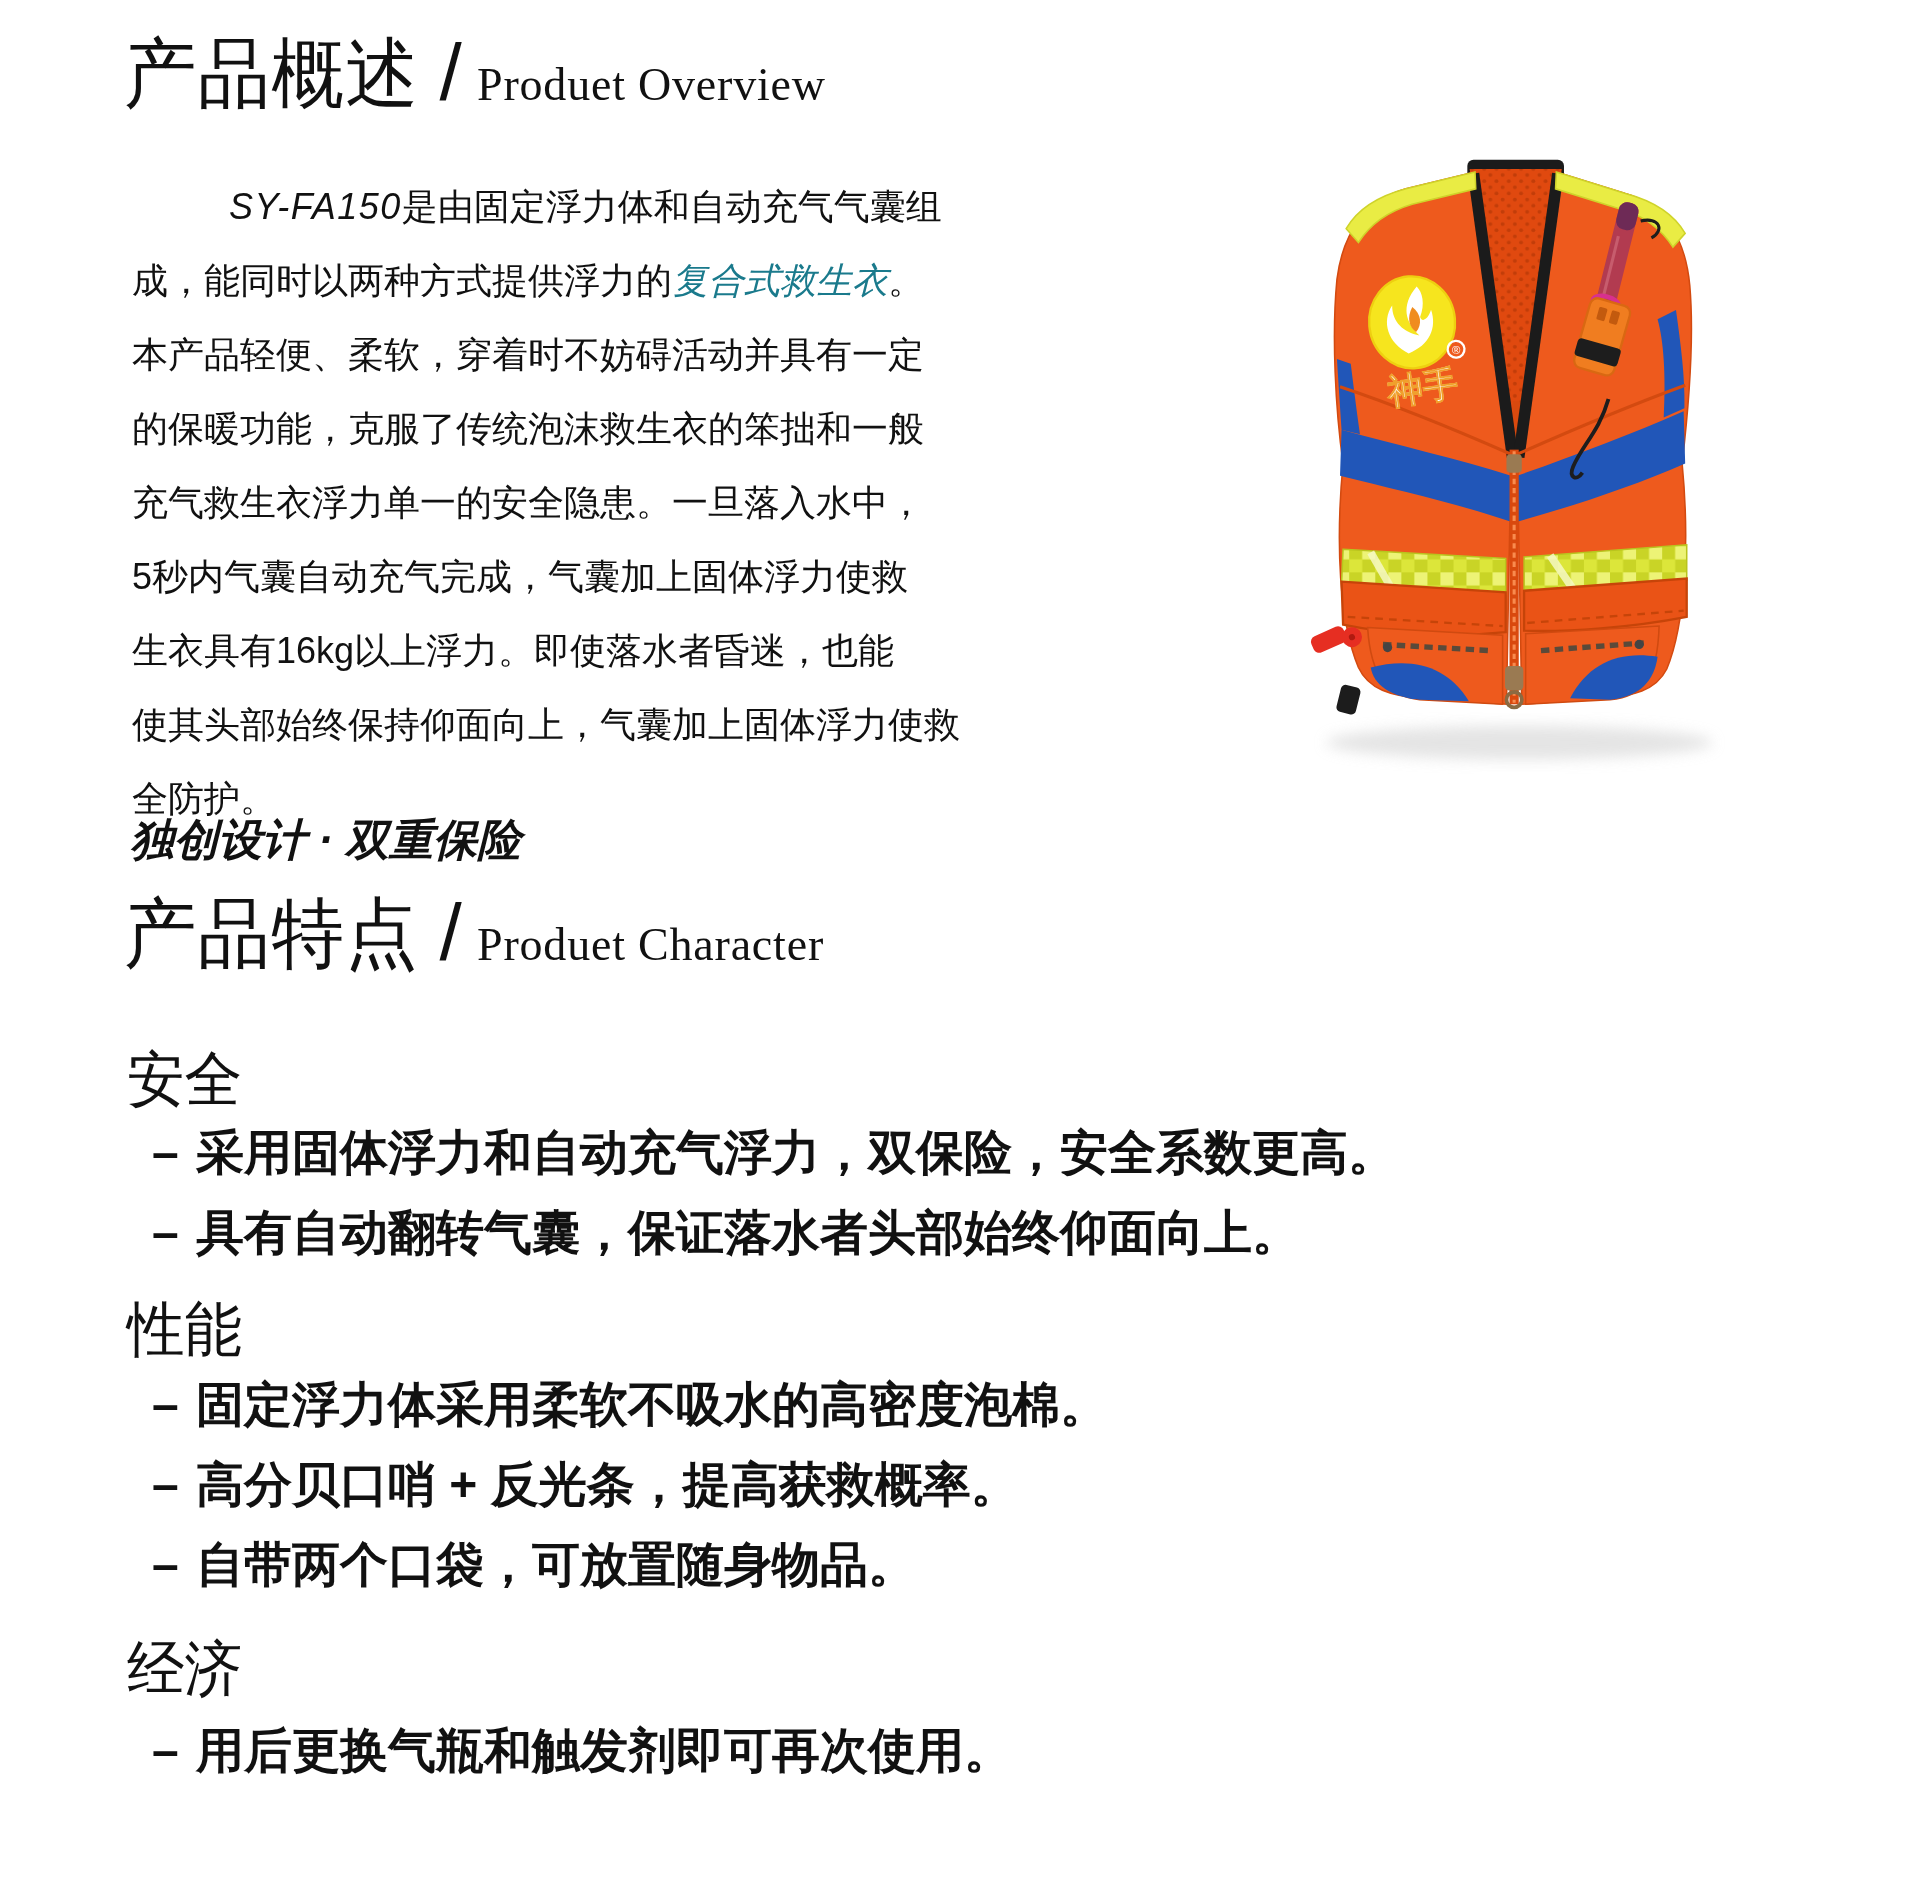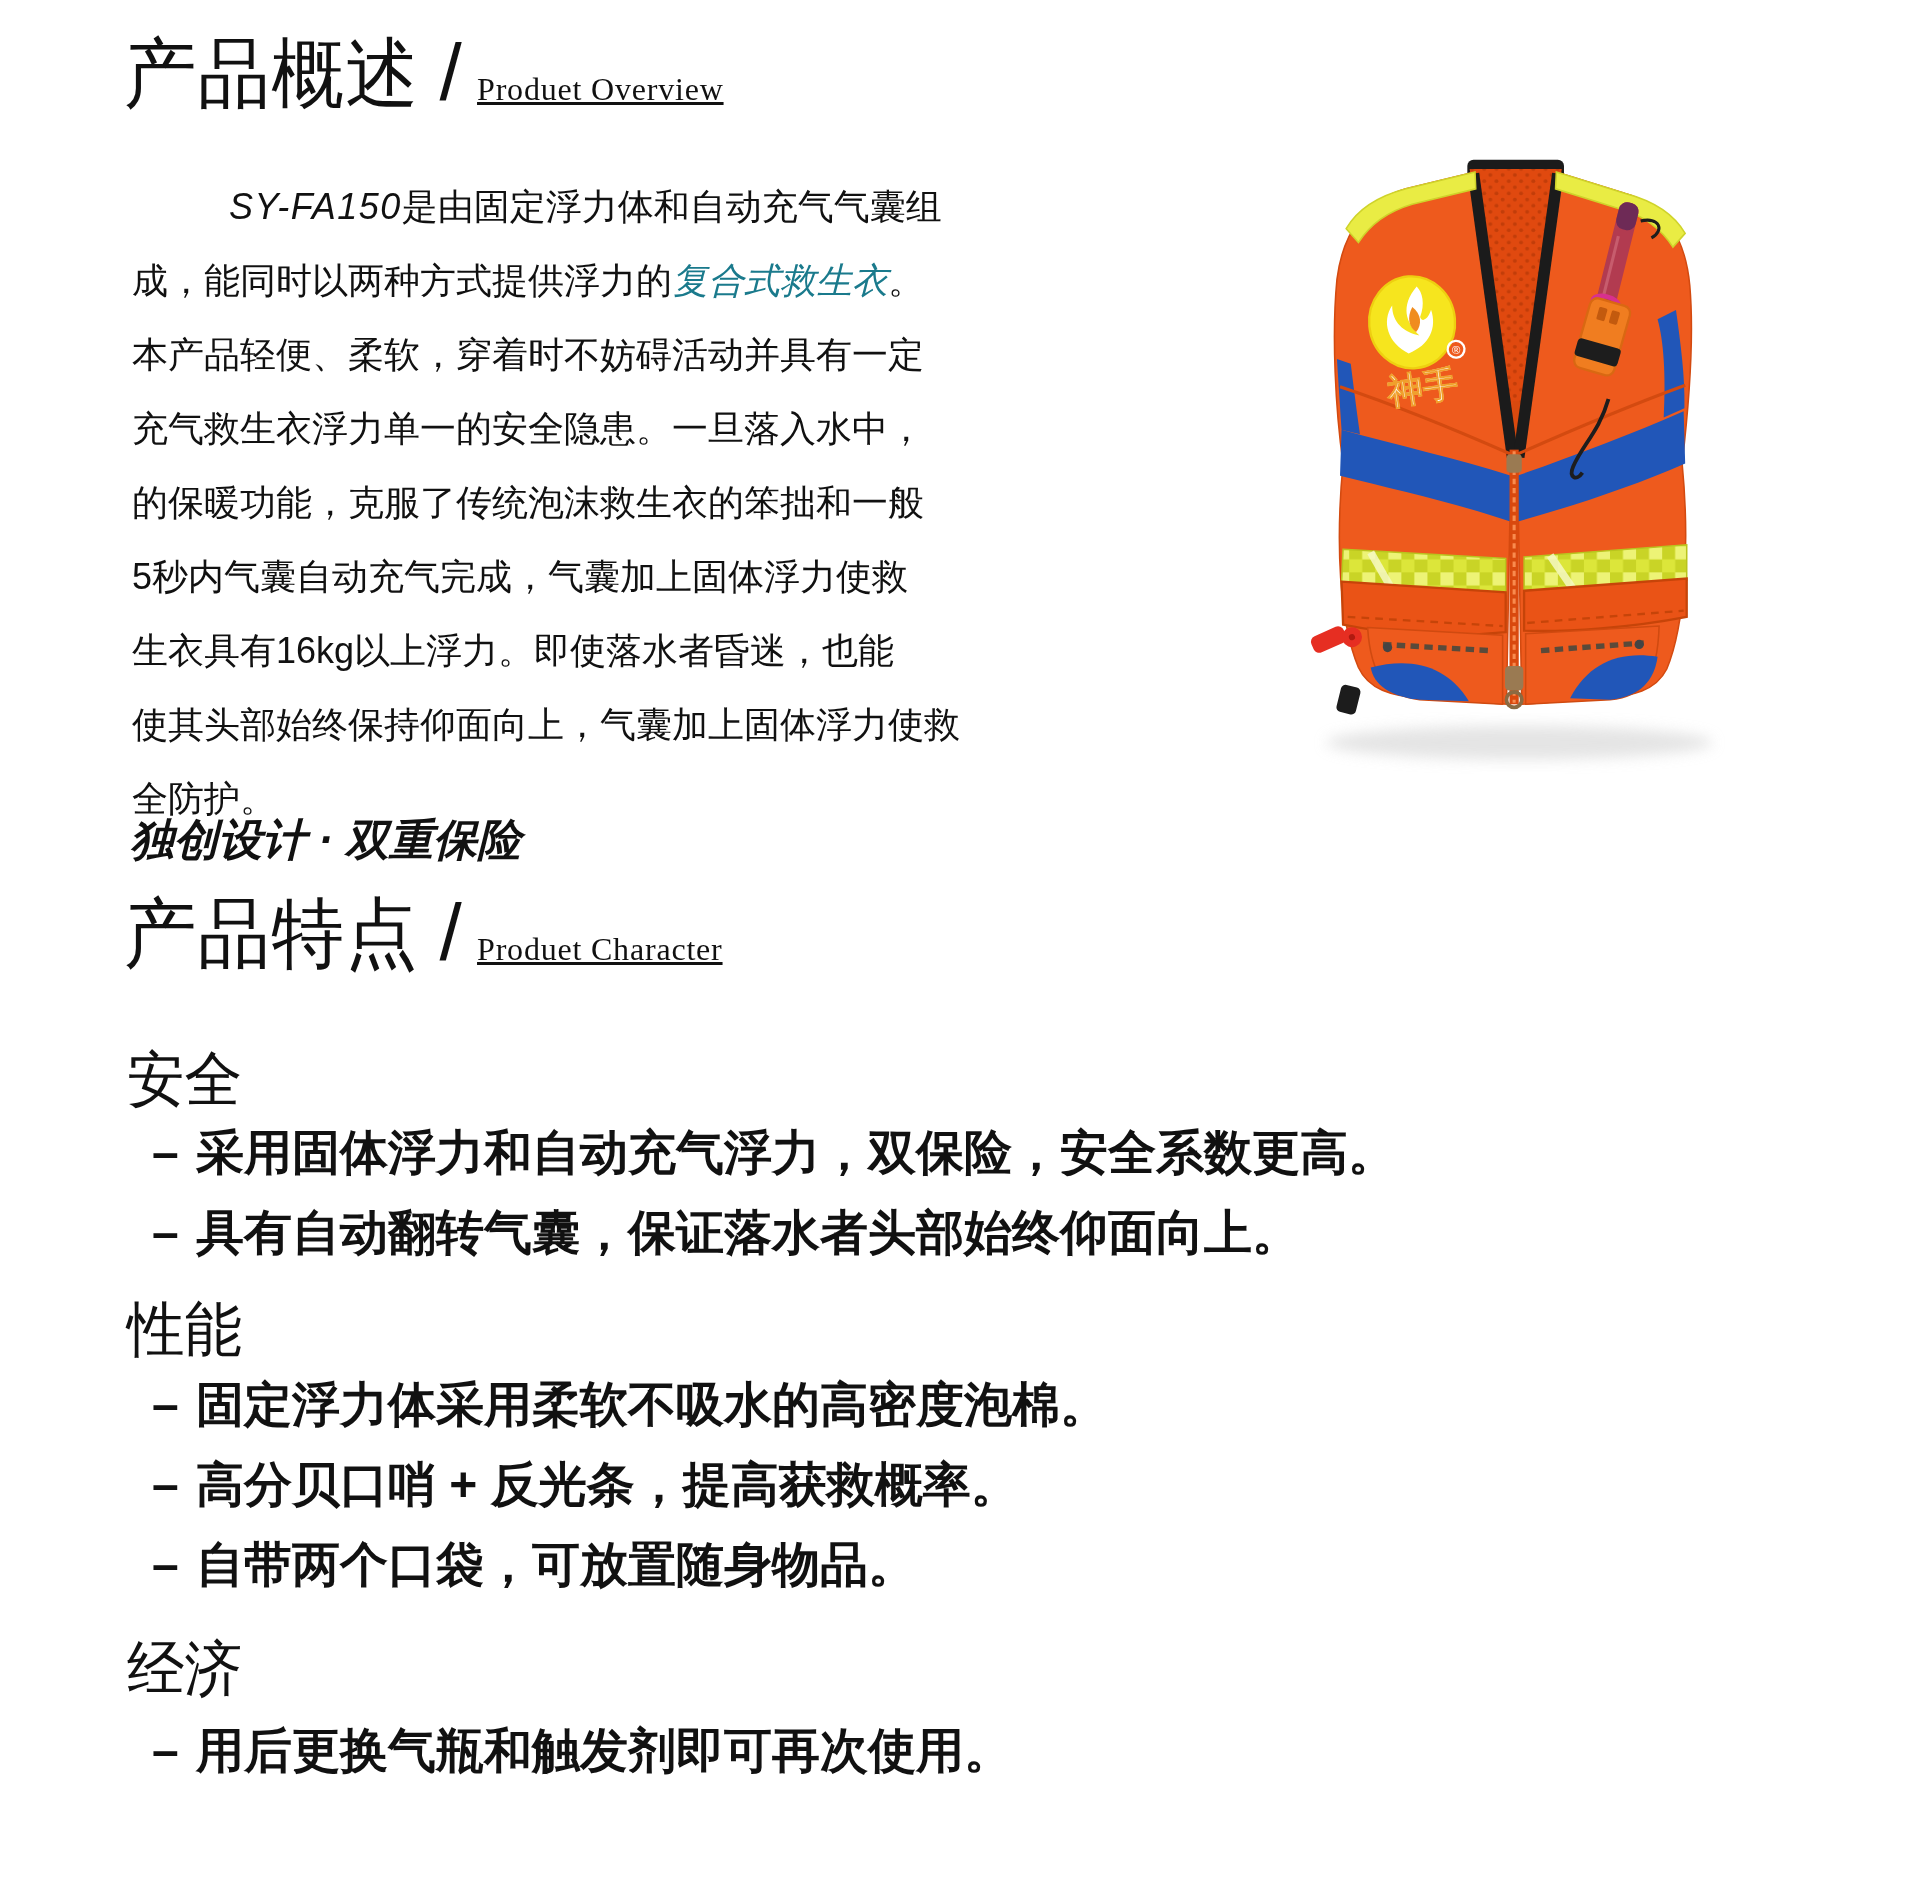--- a/index.html
+++ b/index.html
@@ -4,21 +4,21 @@
 <style>
   html,body{margin:0;padding:0;background:#ffffff;}
   .page{
     position:relative;width:1924px;height:1902px;background:#ffffff;overflow:hidden;
     font-family:"Liberation Sans","DejaVu Sans",sans-serif;color:#111111;
   }
   
   .h1{position:absolute;left:124px;display:flex;align-items:baseline;white-space:nowrap;}
   .h1 .h-zh{font-size:77px;line-height:1.05;letter-spacing:1.5px;font-weight:500;transform:scaleX(.94);transform-origin:left bottom;}
   .h1 .h-slash{font-size:80px;line-height:1.05;font-weight:400;margin-left:1.5px;}
-  .h1 .h-en{font-family:"Liberation Serif","DejaVu Serif",serif;font-size:32px;margin-left:15.3px;letter-spacing:0.8px;text-decoration:underline;}
+  .h1 .h-en{font-family:"Liberation Serif","DejaVu Serif",serif;font-size:46px;margin-left:15.3px;letter-spacing:0.8px;}
   .h1.pos-overview{top:31px;}
   .h1.pos-features{top:891px;}
   
   .para{position:absolute;left:132px;top:170px;}
   .pline{height:74px;line-height:74px;font-size:36px;white-space:nowrap;letter-spacing:0px;}
   .pline.indent{text-indent:97px;}
   .model{font-style:italic;font-weight:500;letter-spacing:1.5px;}
   .link{font-style:italic;text-decoration-thickness:3.8px;text-underline-offset:10.7px;cursor:pointer;}
   
   .tagline{position:absolute;left:130px;top:811px;font-size:44px;font-weight:700;font-style:italic;white-space:nowrap;}
@@ -46,22 +46,22 @@
   </header>
 
   <div class="para">
     <div class="pline indent">
       <span class="model">SY-FA150</span><span>是由固定浮力体和自动充气气囊组</span>
     </div>
     <div class="pline">
       <span>成，能同时以两种方式提供浮力的</span><a class="link" style="color:#1a7a8c;text-decoration-color:#1a7a8c;">复合式救生衣</a><span>。</span>
     </div>
     <div class="pline">本产品轻便、柔软，穿着时不妨碍活动并具有一定</div>
+    <div class="pline">的保暖功能，克服了传统泡沫救生衣的笨拙和一般</div>
     <div class="pline">充气救生衣浮力单一的安全隐患。一旦落入水中，</div>
-    <div class="pline">的保暖功能，克服了传统泡沫救生衣的笨拙和一般</div>
     <div class="pline">5秒内气囊自动充气完成，气囊加上固体浮力使救</div>
     <div class="pline">生衣具有16kg以上浮力。即使落水者昏迷，也能</div>
     <div class="pline">使其头部始终保持仰面向上，气囊加上固体浮力使救</div>
     <div class="pline">全防护。</div>
   </div>
 
   <div class="tagline">独创设计 · 双重保险</div>
 
   <header class="h1 pos-features">
     <span class="h-zh">产品特点</span>

